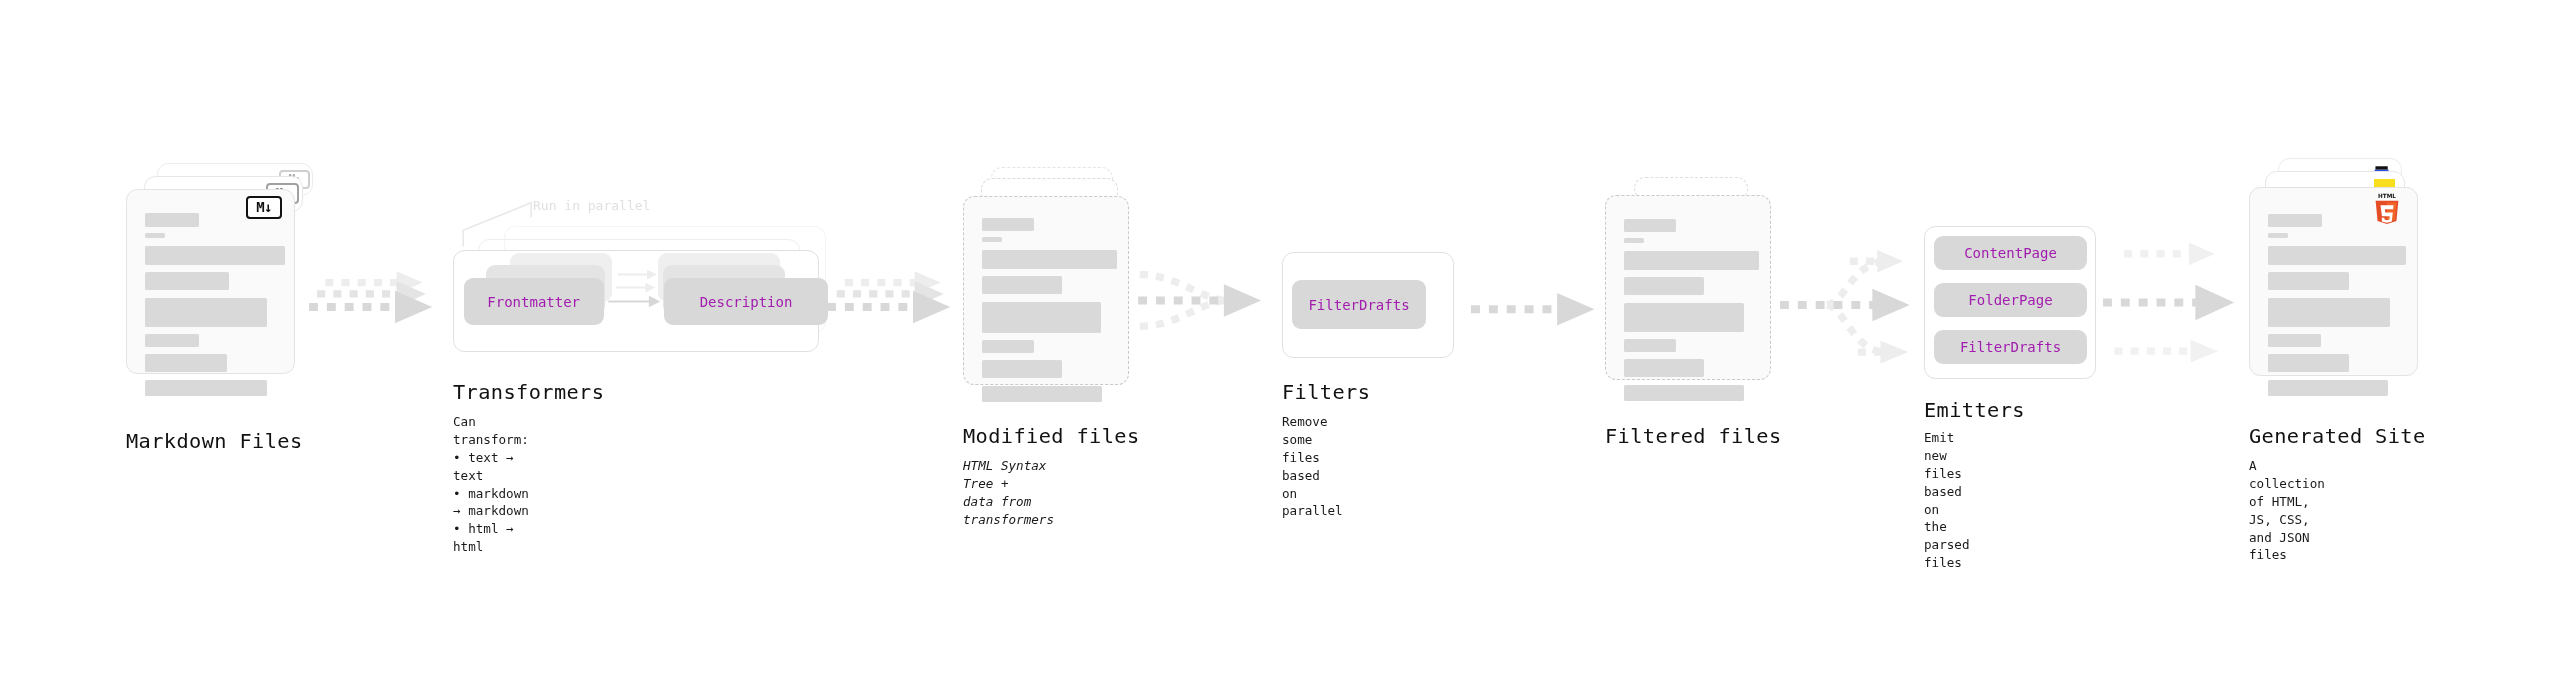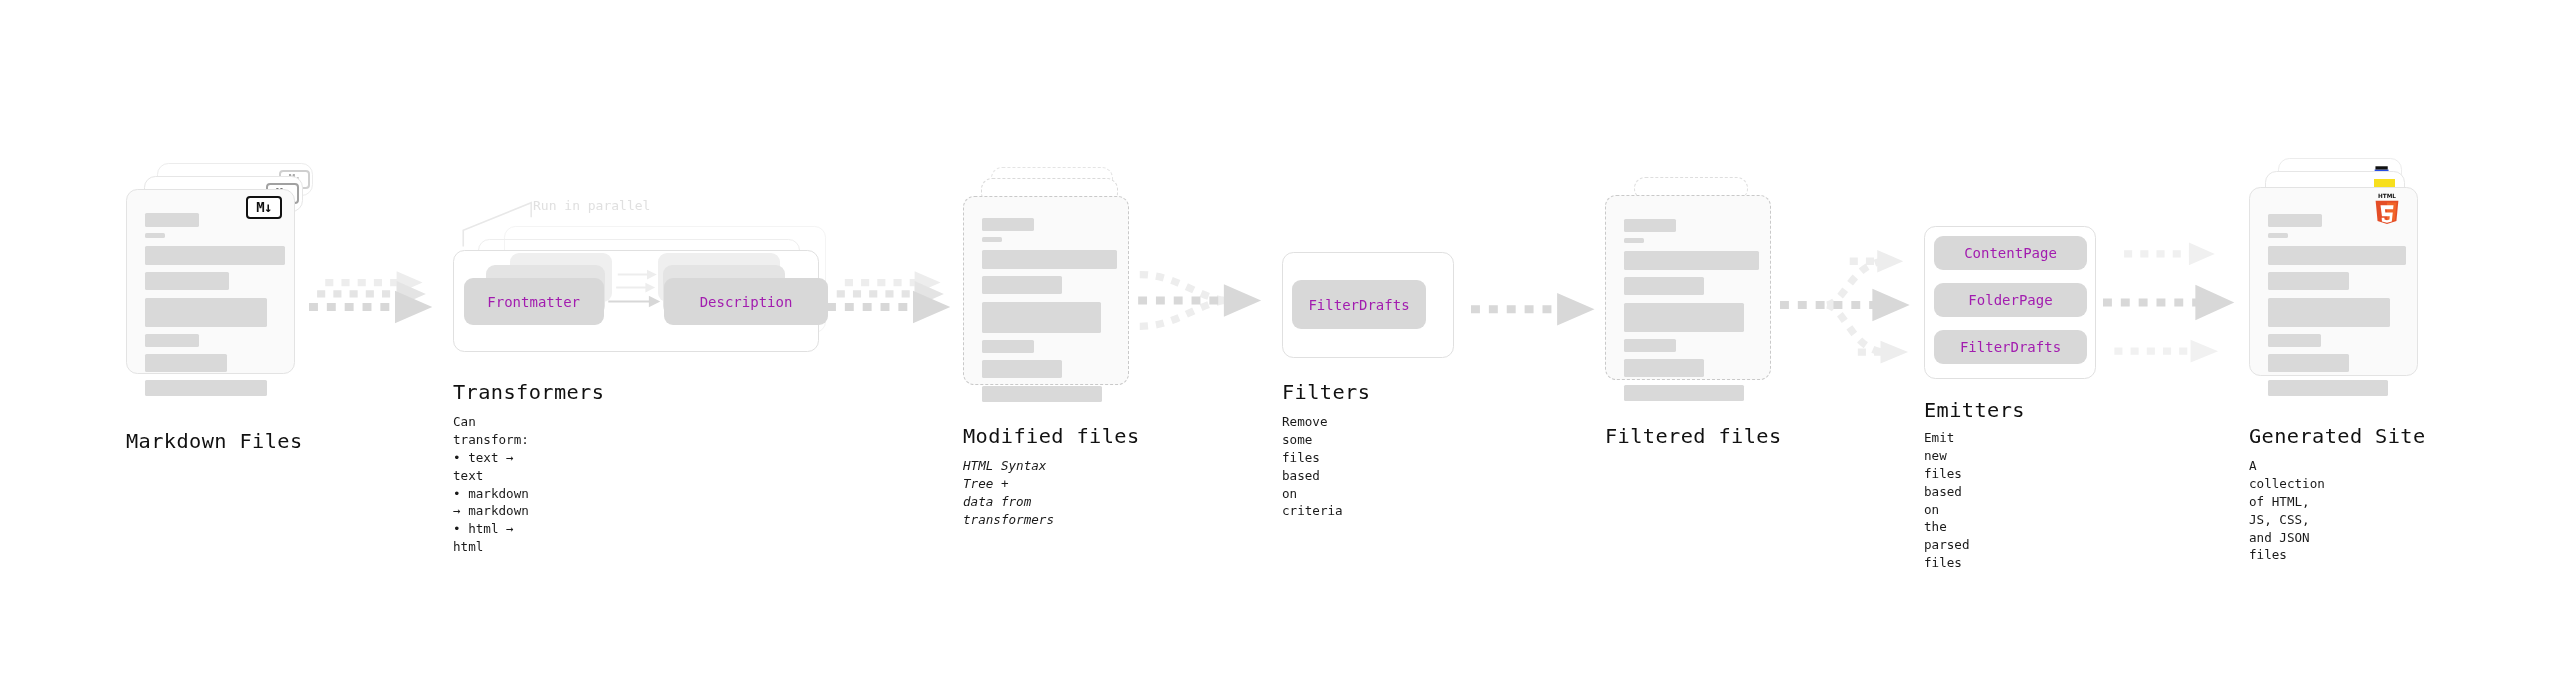--- a/index.html
+++ b/index.html
@@ -204,21 +204,21 @@
     <polygon points="106,30 152,50 106,70" stroke="none"></polygon>
   </g>
 </svg>
 
 <div class="stage" style="left:0;top:0;">
   <div class="gbox" style="position:absolute;left:1282px;top:252px;width:172px;height:106px;"></div>
   <div class="chip" style="left:1292px;top:280px;width:134px;height:49px;">FilterDrafts</div>
 
   <div class="title" style="position:absolute;left:1282px;top:380px;">Filters</div>
   <div class="sub" style="position:absolute;left:1282px;top:413px;">Remove some files based
-on criteria</div>
+on parallel</div>
 </div>
 
 <svg style="position:absolute;left:1471px;top:293px;" width="130" height="32.5" viewBox="0 0 160 40">
   <g stroke="#d8d8d8" stroke-width="10" stroke-dasharray="11 11" fill="#d8d8d8">
     <line x1="0" y1="20" x2="110" y2="20"></line>
     <polygon points="106,0 152,20 106,40" stroke="none"></polygon>
   </g>
 </svg>
 
 <div class="stage" style="left:0;top:0;">

